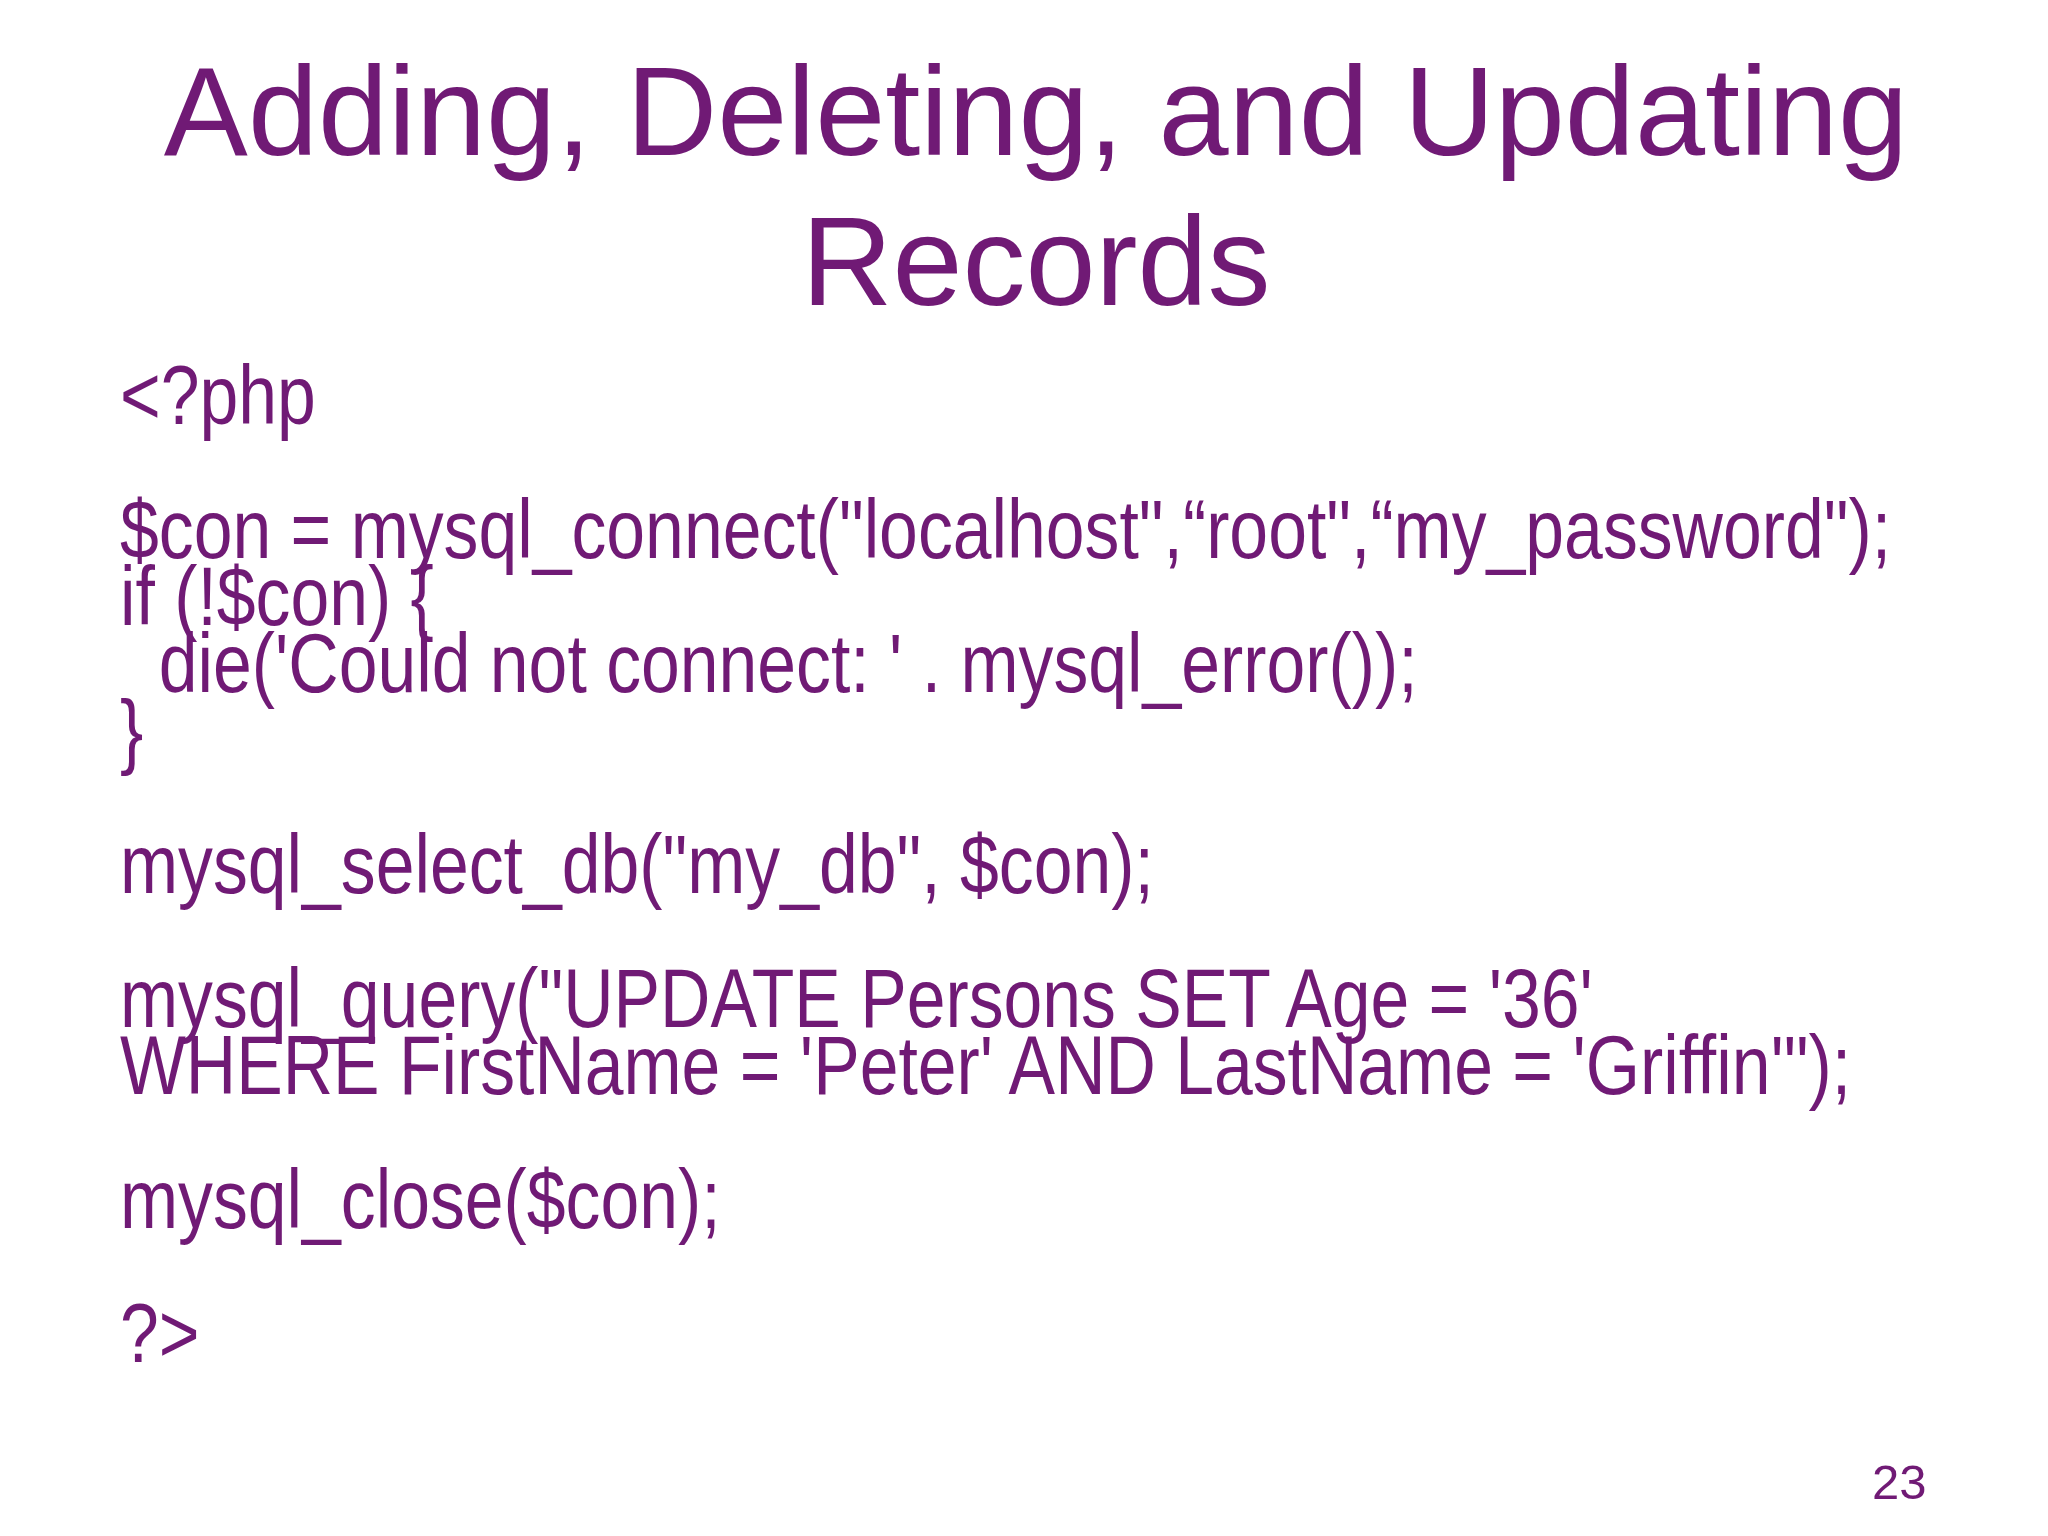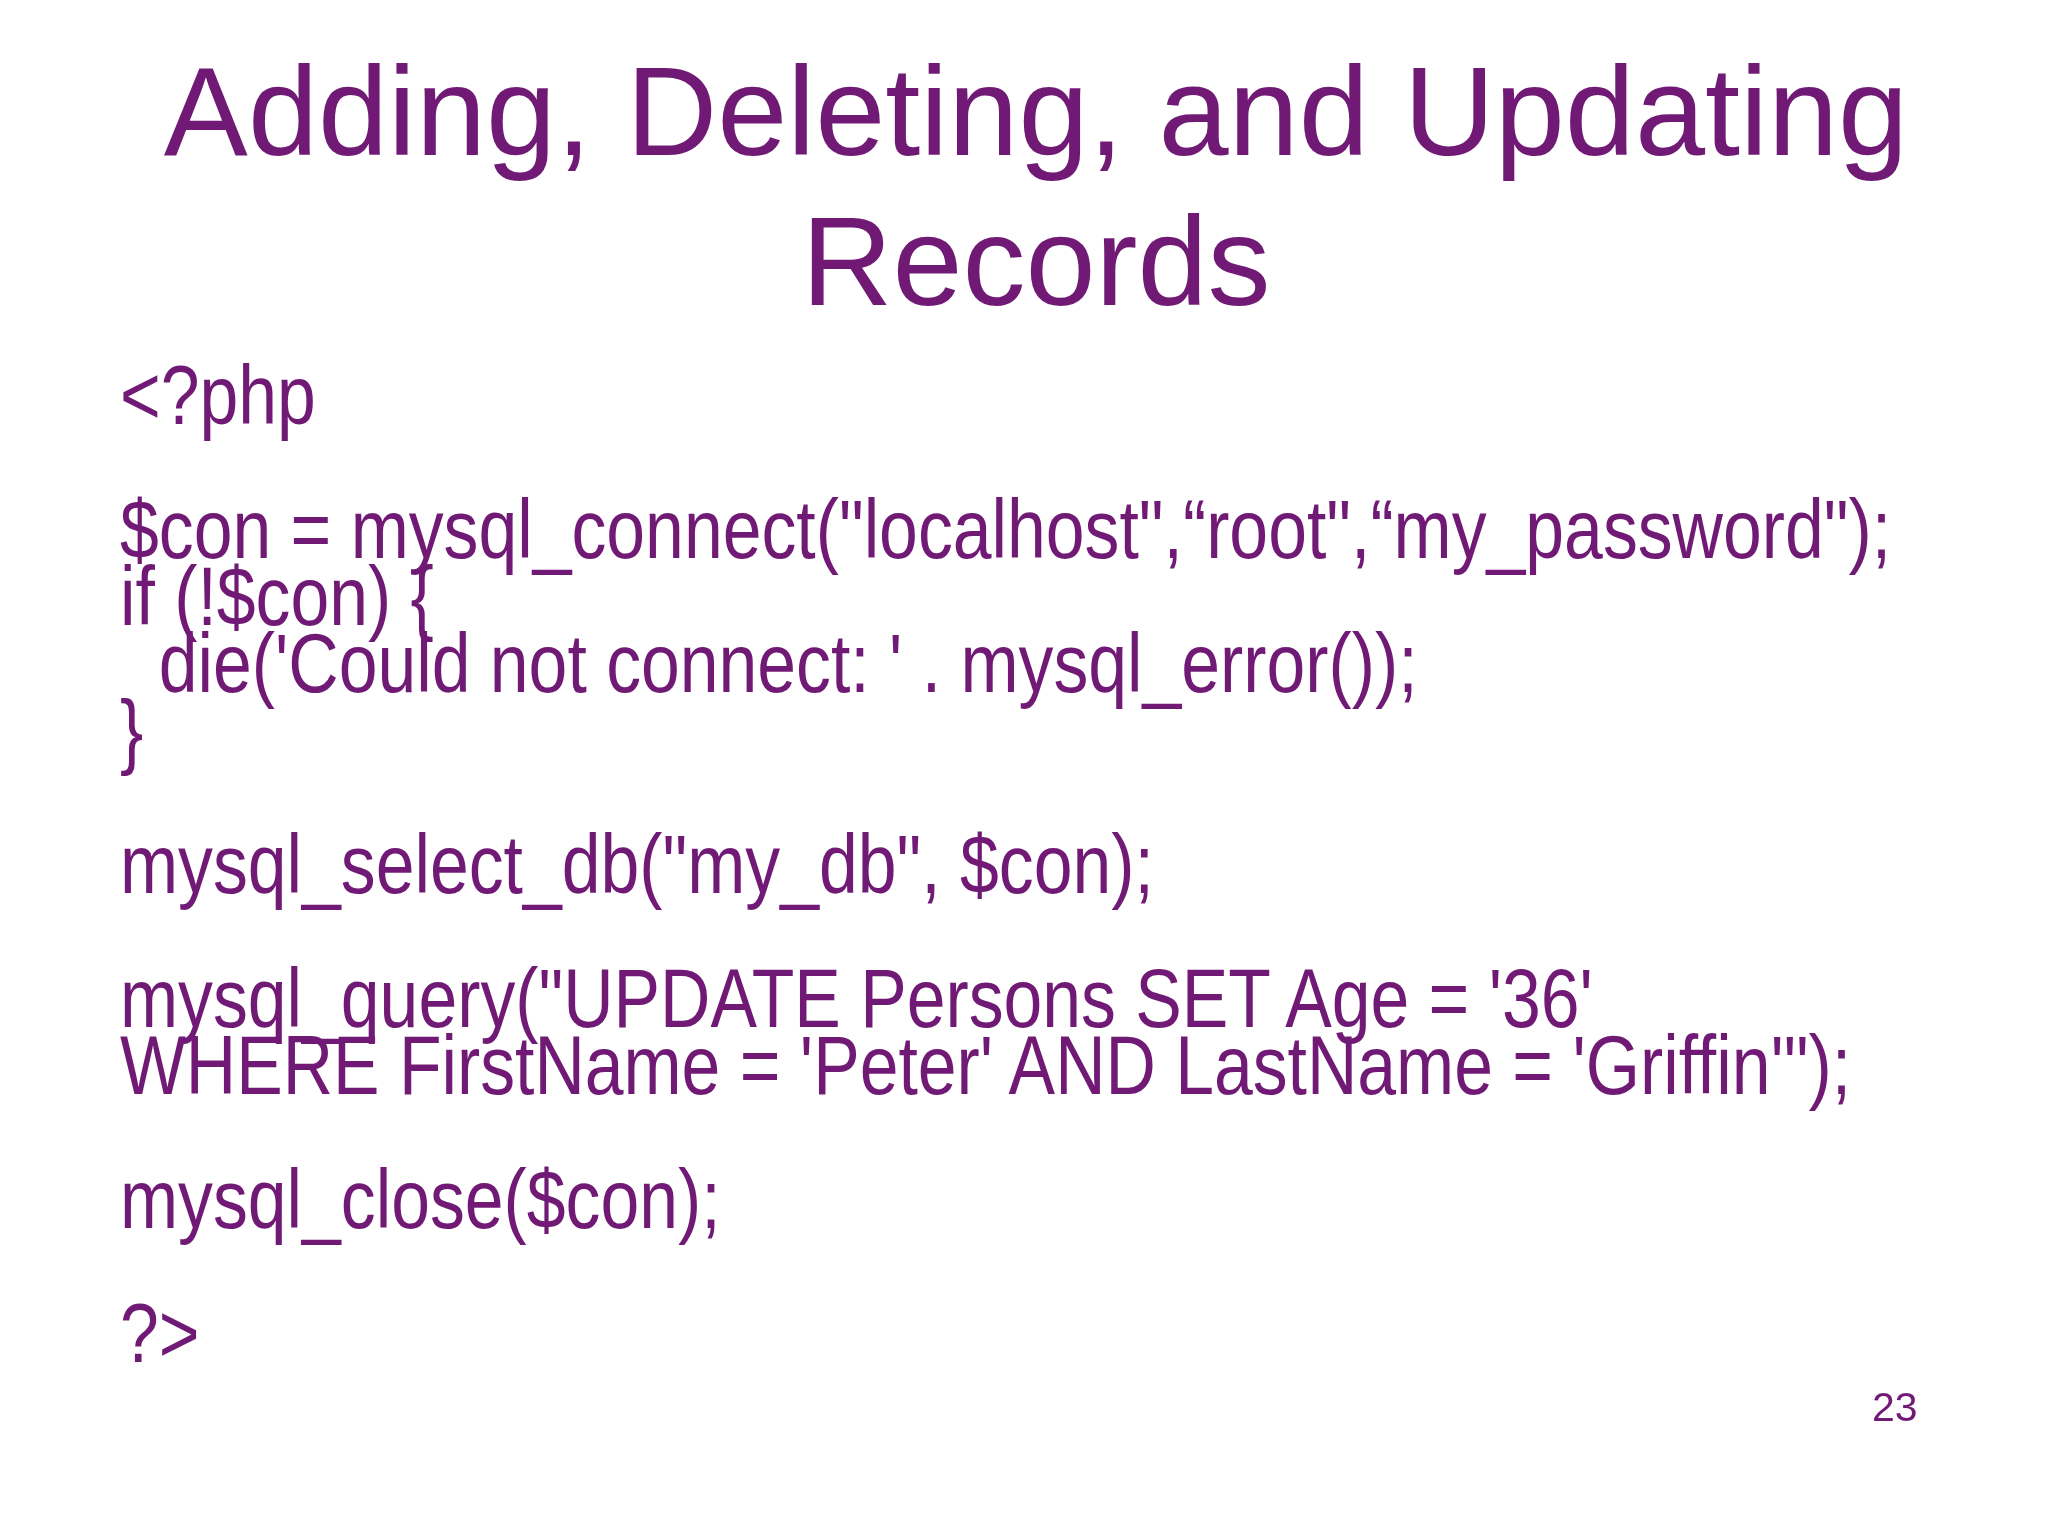--- a/index.html
+++ b/index.html
@@ -40,22 +40,22 @@
     font-size: 84px;
     line-height: 67px;
     font-weight: 400;
     white-space: pre;
     transform: scaleX(0.83);
     transform-origin: 0 0;
   }
   .page-number {
     position: absolute;
     left: 1872px;
-    top: 1387px;
-    font-size: 41px;
+    top: 1458px;
+    font-size: 49px;
     line-height: 1;
     font-weight: 400;
   }
 </style>
 </head>
 <body>
 
 <div class="slide">
   <h1 class="title">Adding, Deleting, and Updating Records</h1>
 

